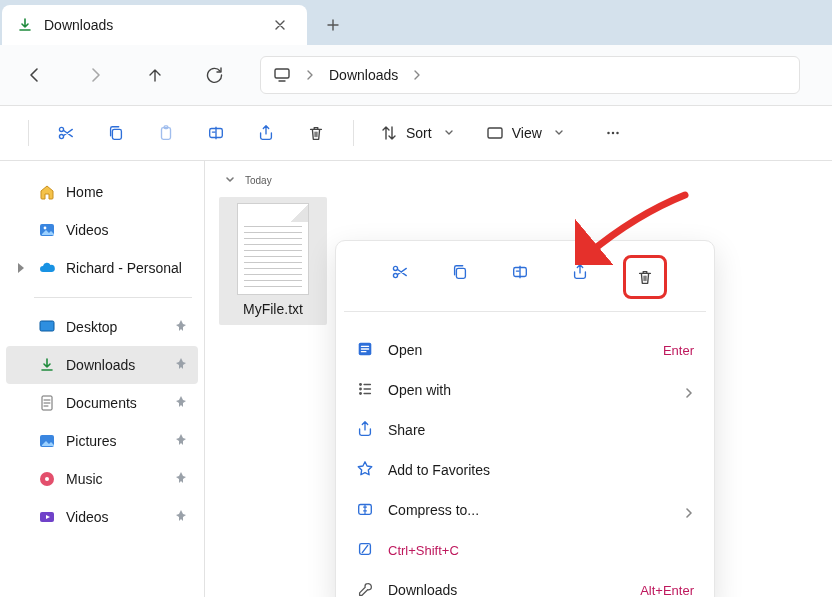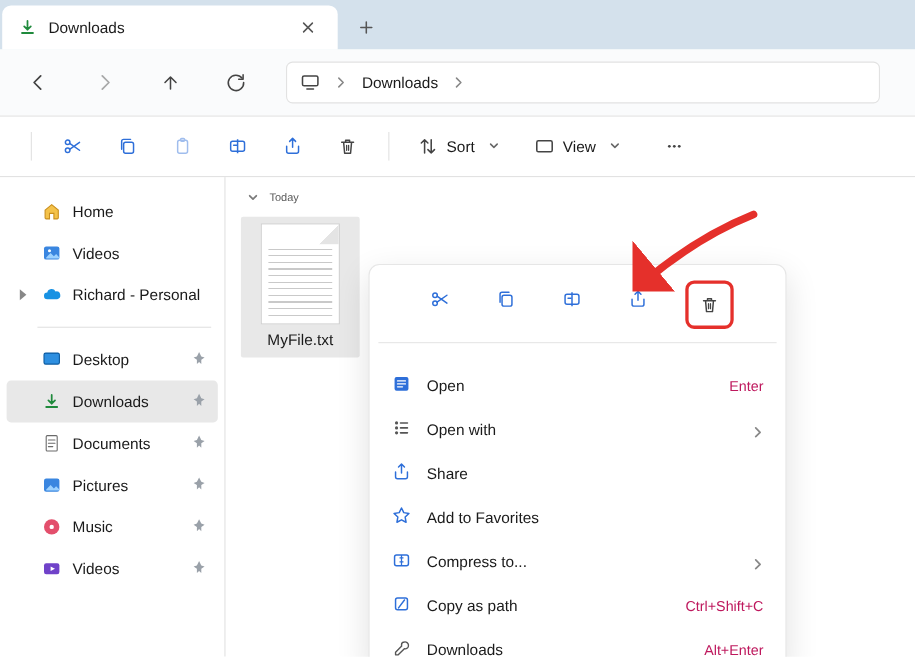--- a/index.html
+++ b/index.html
@@ -646,21 +646,20 @@
         </svg>
       </span>
   </div>
   <div class="ctx-item">
     <span class="ic">
         <svg width="20" height="20" viewBox="0 0 20 20" fill="none">
           <rect x="4" y="4" width="12" height="12" rx="2" class="stroke-blue" stroke-width="1.5"></rect>
           <path d="M7 14l6-8" class="stroke-blue" stroke-width="1.5" stroke-linecap="round"></path>
         </svg>
       </span>
-    <span class="label">Copy as path</span>
     <span class="accel">Ctrl+Shift+C</span>
   </div>
   <div class="ctx-item">
     <span class="ic">
         <svg width="20" height="20" viewBox="0 0 20 20" fill="none">
           <path d="M13 4a3 3 0 0 0-3 3c0 .4.1.8.2 1.1L4 14.3V17h2.7l6.2-6.2c.3.1.7.2 1.1.2a3 3 0 1 0-1-7z" stroke="#555" stroke-width="1.4" stroke-linejoin="round"></path>
         </svg>
       </span>
     <span class="label">Downloads</span>
     <span class="accel">Alt+Enter</span>

